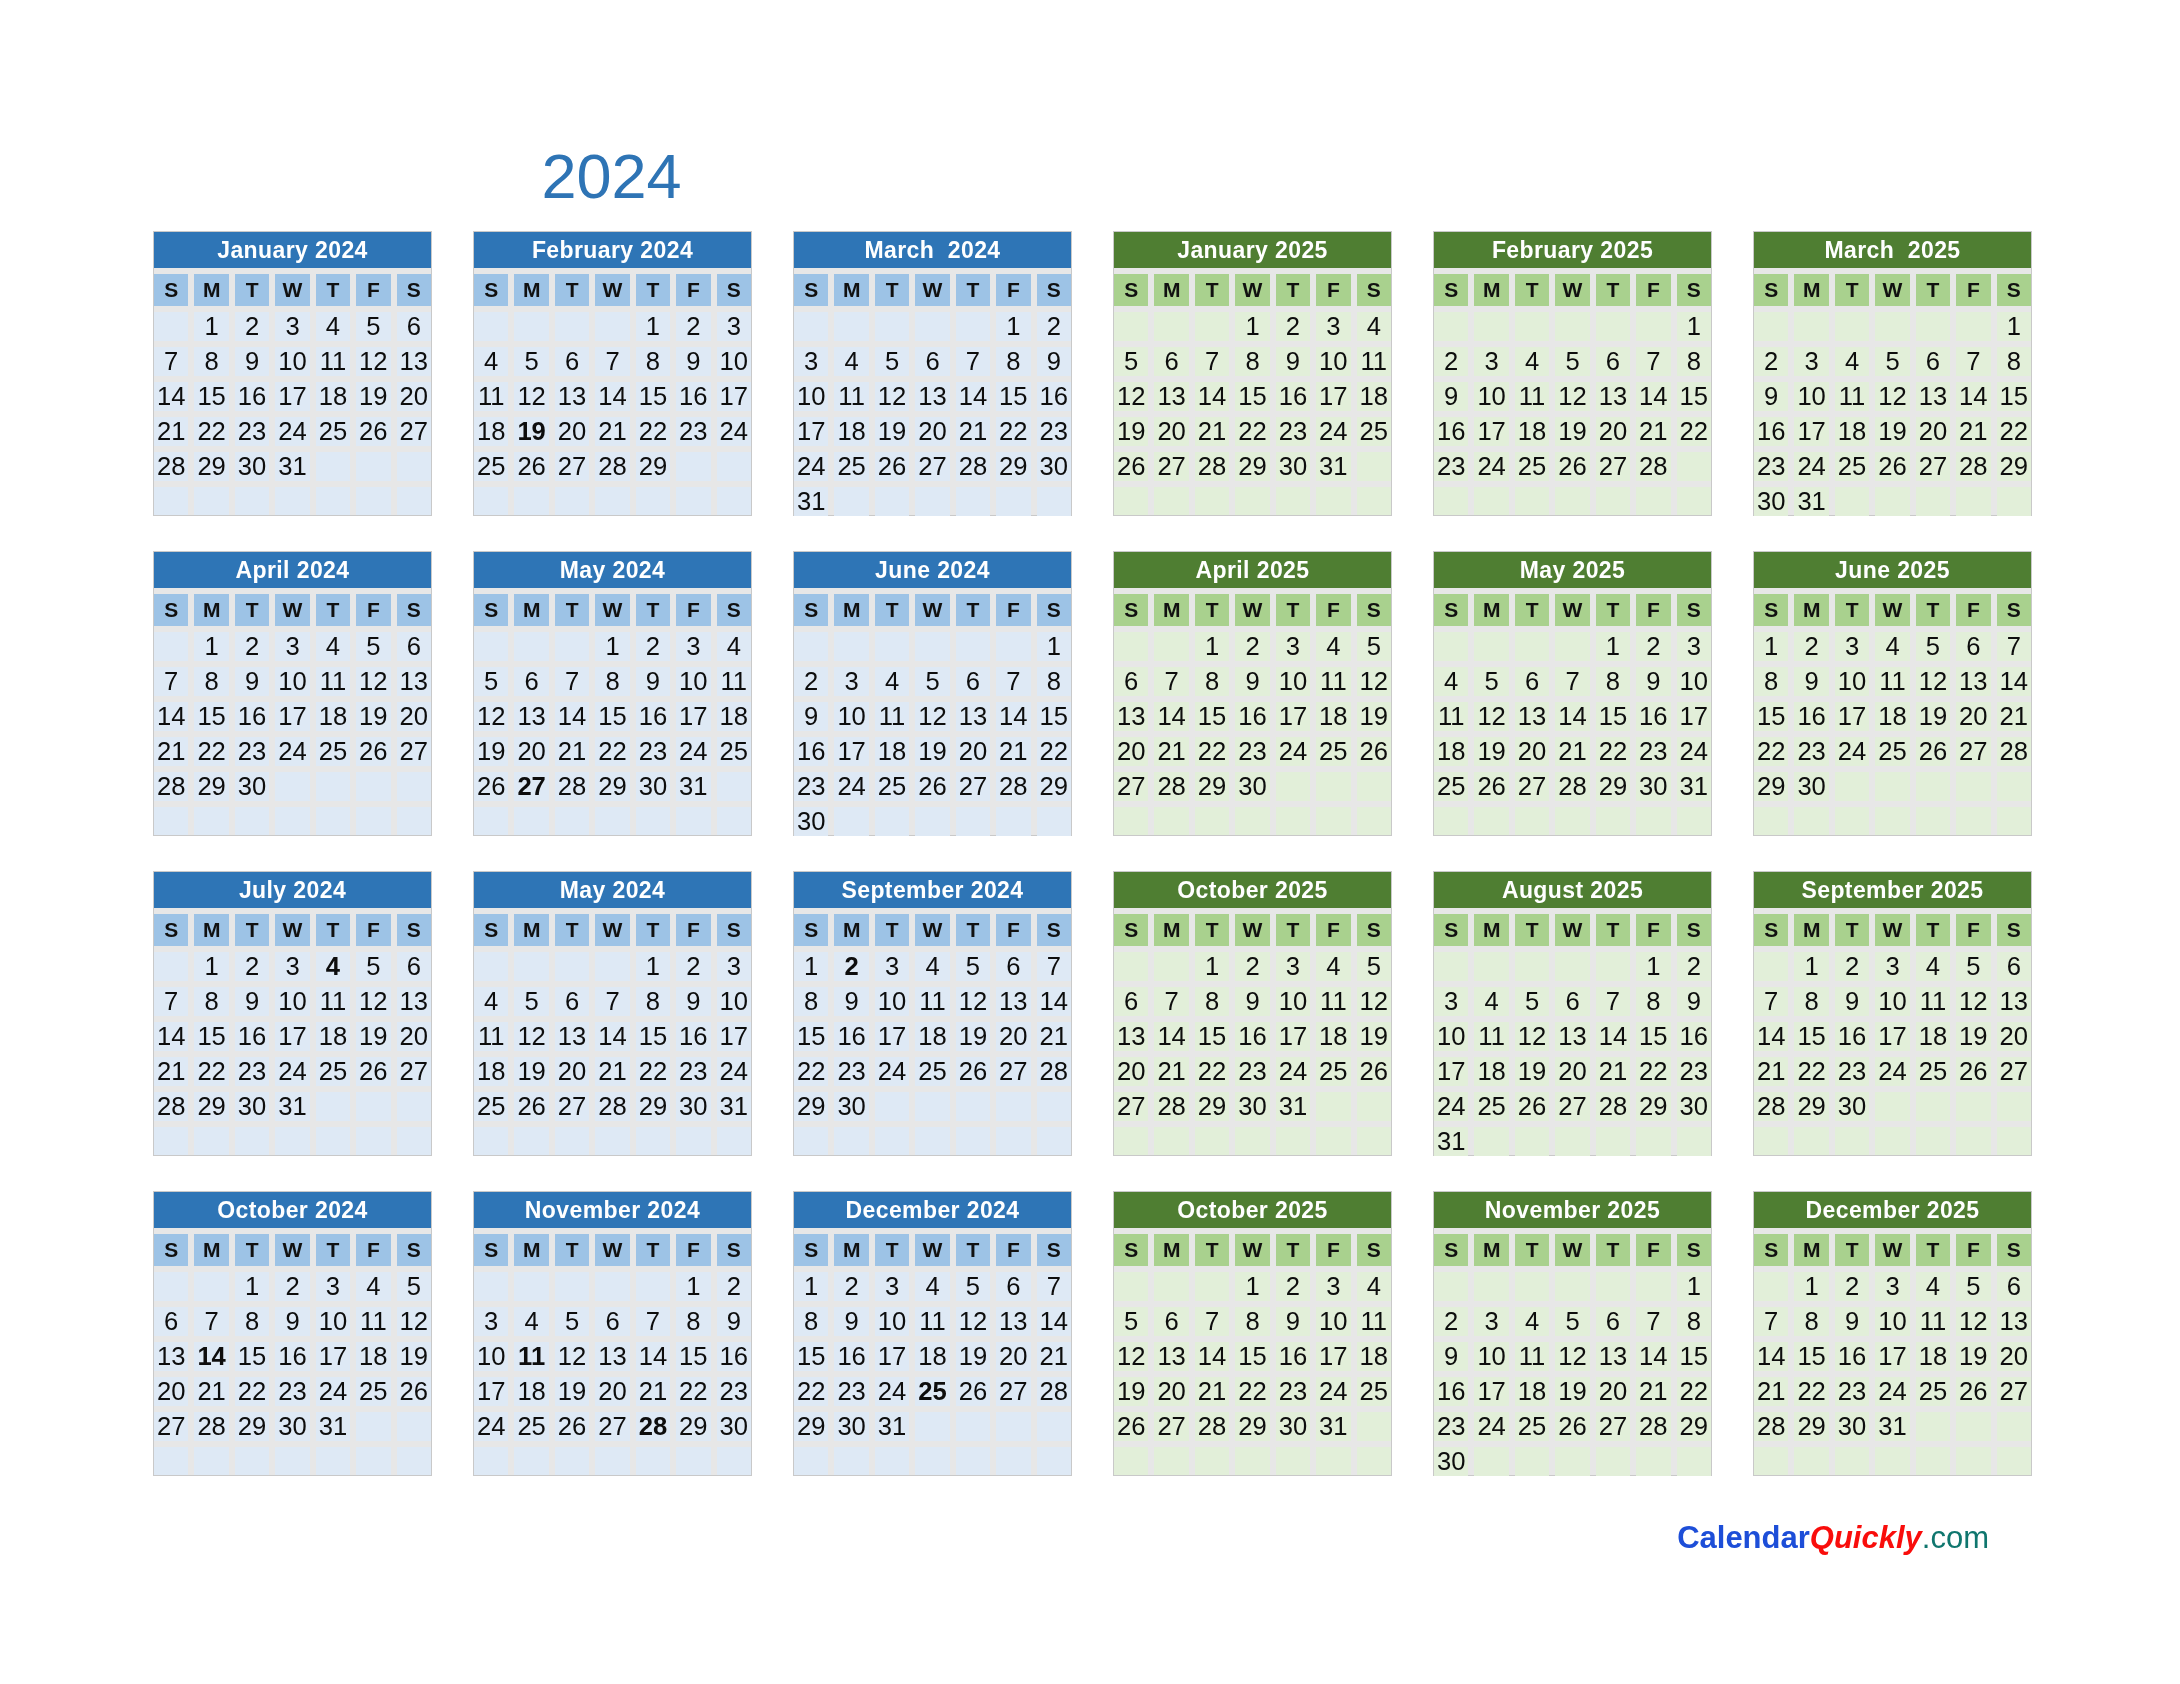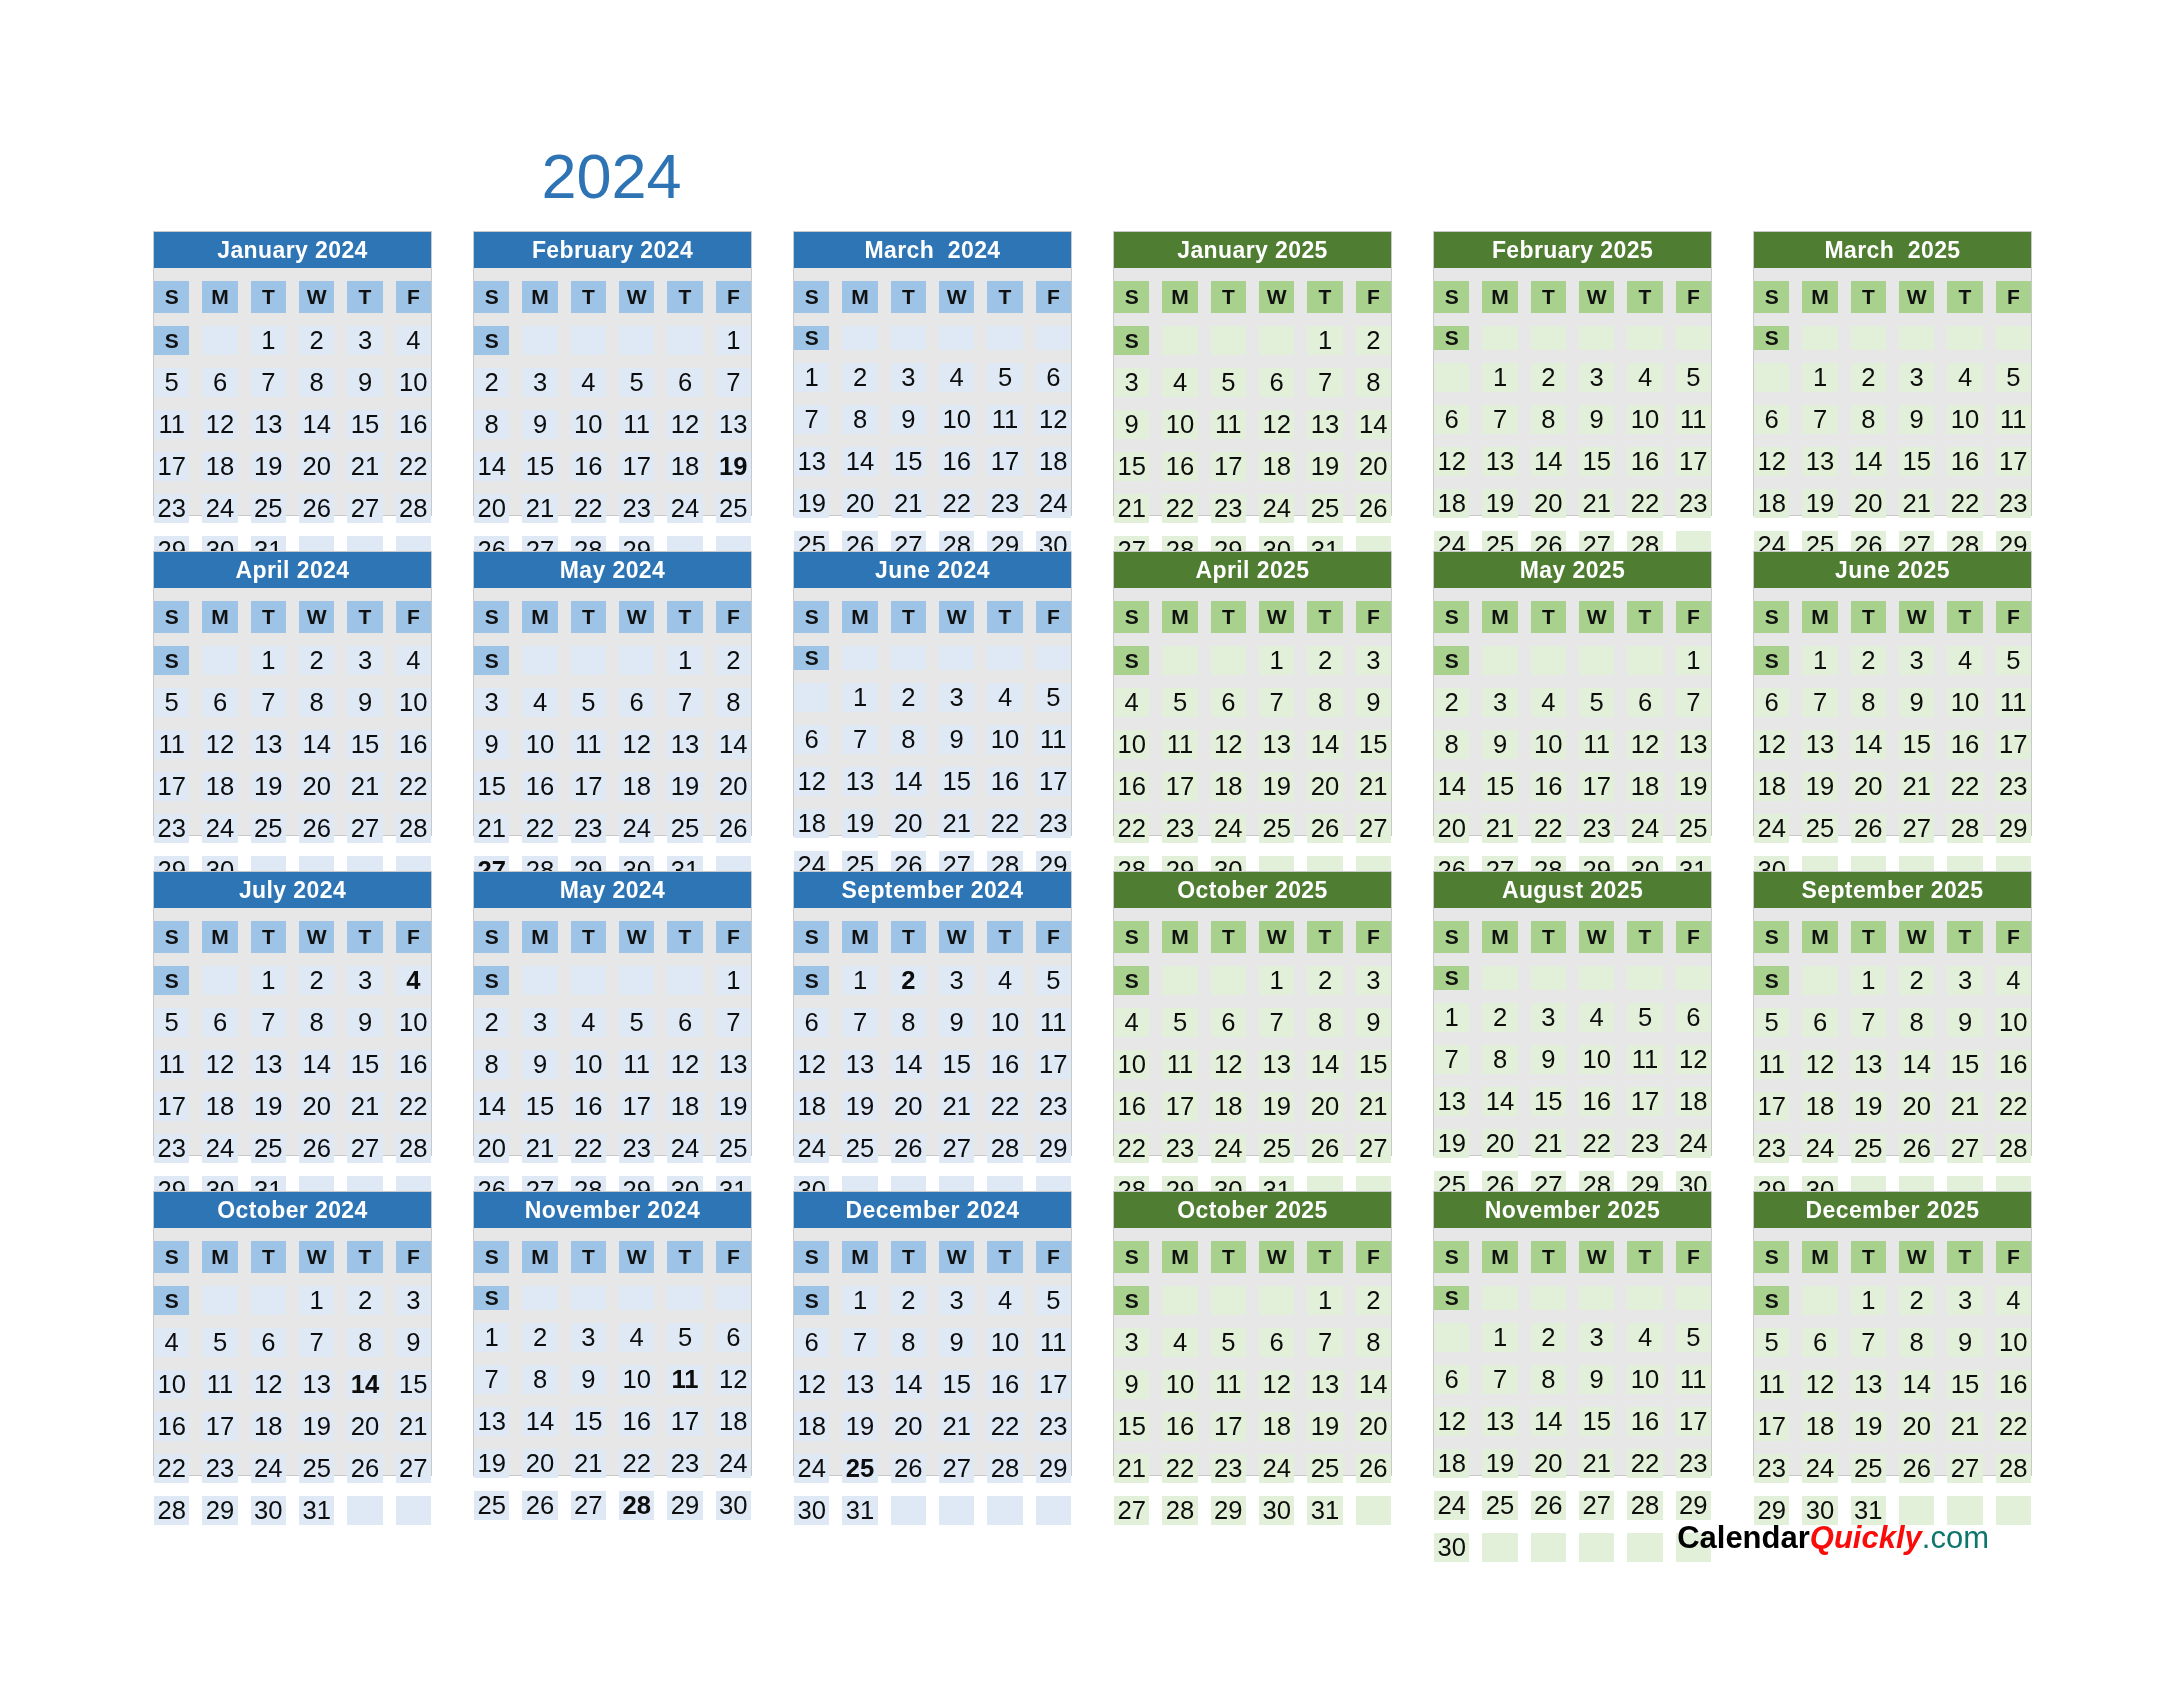--- a/index.html
+++ b/index.html
@@ -7,22 +7,22 @@
     width:2181px;height:1685px;position:relative;background:#ffffff;
     font-family:"Liberation Sans", sans-serif;overflow:hidden;
   }
   .titles-row{position:absolute;left:153px;top:101px;width:1876px;display:flex;gap:41px;}
   .year-title{width:917px;text-align:center;font-size:63px;line-height:1.1;font-weight:400;}
   .calendar-wrap{position:absolute;left:153px;top:231px;display:flex;gap:41px;}
   .year-grid{display:grid;grid-template-columns:repeat(3,279px);column-gap:41px;row-gap:35px;}
   .month{
     box-sizing:border-box;width:279px;height:285px;
     border:1.7px solid #c9c9c9;background:#e7e7e7;
-    display:grid;grid-template-columns:repeat(6,1fr);
-    grid-template-rows:36px 32px repeat(6,1fr);gap:13px;
+    display:grid;grid-template-columns:repeat(7,1fr);
+    grid-template-rows:36px 32px repeat(6,1fr);gap:6px;
   }
   .m-header{
     grid-column:1/-1;background:var(--header-bg,#2E75B6);color:#ffffff;
     font-weight:bold;font-size:23px;display:flex;align-items:center;justify-content:center;
     white-space:pre;letter-spacing:0.4px;
   }
   .dow{
     background:var(--dow-bg,#9DC3E6);color:#111111;font-weight:bold;font-size:21px;
     display:flex;align-items:center;justify-content:center;
   }
@@ -1293,17 +1293,17 @@
           <div class="day"></div>
           <div class="day"></div>
           <div class="day"></div>
           <div class="day"></div>
           <div class="day"></div>
         </div>
       </div>
   </div>
 
   <div class="footer">
-    <span class="f-cal" id="f-cal" style="color: #000000;">Calendar</span><span class="f-quick" id="f-quick" style="color: rgb(249, 13, 11);">Quickly</span><span class="f-com" id="f-com" style="color: #0f766e;">.com</span>
+    <span class="f-cal" id="f-cal" style="color: #1d4ed8;">Calendar</span><span class="f-quick" id="f-quick" style="color: rgb(249, 13, 11);">Quickly</span><span class="f-com" id="f-com" style="color: #0f766e;">.com</span>
   </div>
 
 </div>
 
 
 </body></html>

